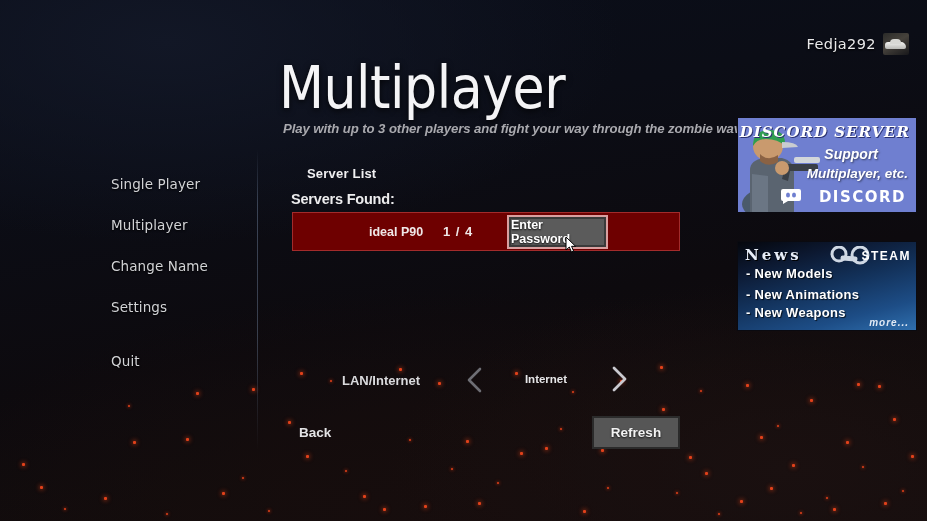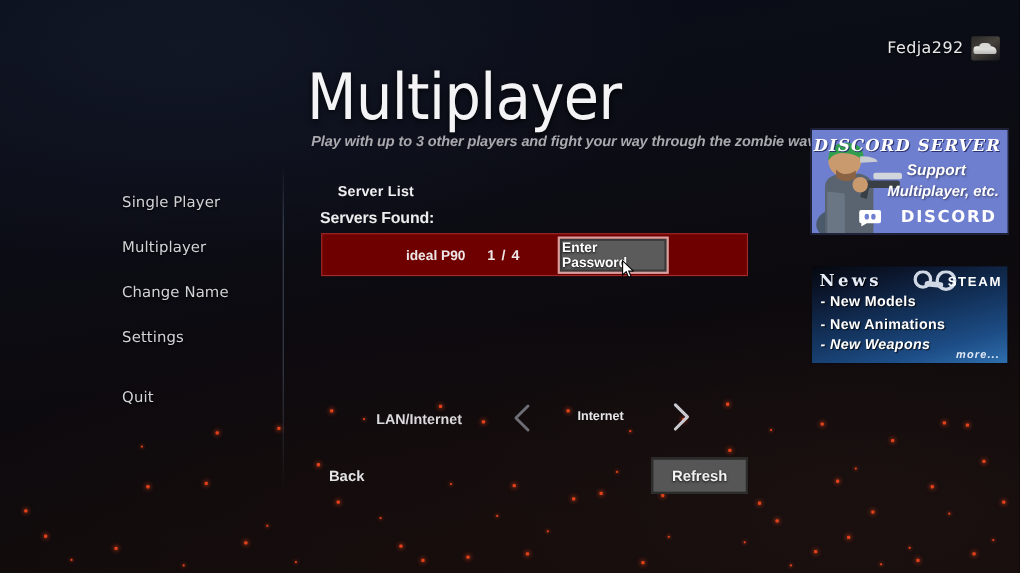--- a/index.html
+++ b/index.html
@@ -83,21 +83,21 @@
   
   #discord-banner{position:absolute;left:737px;top:117px;width:178px;height:94px;
     background:#6f7fd0;border:1px solid #0b0b12;cursor:pointer;overflow:hidden;}
   #dc-title{position:absolute;right:6px;top:5px;color:#ffffff;font-size:15px;font-weight:bold;
     font-style:italic;letter-spacing:1px;font-family:"DejaVu Serif",serif;
     text-shadow:1px 1px 0 #2b3270;}
   #dc-l1{position:absolute;right:38px;top:28px;color:#fff;font-size:14px;font-weight:bold;
     font-style:italic;text-shadow:1px 1px 2px rgba(0,0,0,.5);}
   #dc-l2{position:absolute;right:8px;top:48px;color:#fff;font-size:13.5px;font-weight:bold;
     font-style:italic;text-shadow:1px 1px 2px rgba(0,0,0,.5);}
-  #dc-brand{position:absolute;right:10px;bottom:6px;display:flex;align-items:flex-end;gap:18px;padding-left:45px;}
+  #dc-brand{position:absolute;right:10px;bottom:6px;display:flex;align-items:flex-start;gap:18px;padding-left:45px;}
   #dc-word{color:#fff;font-size:15px;font-weight:bold;letter-spacing:1.5px;
     font-family:"DejaVu Sans",sans-serif;}
   #dc-char{position:absolute;left:0;top:6px;width:86px;height:88px;}
 
   #news-banner{position:absolute;left:737px;top:241px;width:178px;height:88px;
     border:1px solid #0a0a10;cursor:pointer;overflow:hidden;
     background:linear-gradient(165deg,#05070d 0%,#0c1830 22%,#123058 48%,#1d4d86 78%,#2f6fae 100%);}
   #nw-news{position:absolute;left:7px;top:4px;color:#e8eef8;font-size:15px;font-weight:bold;
     letter-spacing:3px;font-family:"DejaVu Serif",serif;text-shadow:1px 1px 0 #000;}
   #nw-steam{position:absolute;right:5px;top:7px;color:#fff;font-size:12px;font-weight:bold;
@@ -251,17 +251,17 @@
   <div id="news-banner">
     <div id="nw-news">News</div>
     <svg style="position:absolute;left:88px;top:4px;" width="46" height="22" viewBox="0 0 46 22">
       <circle cx="13" cy="8" r="7" fill="none" stroke="#cfd8e4" stroke-width="3"></circle>
       <circle cx="34" cy="9" r="8" fill="none" stroke="#cfd8e4" stroke-width="3"></circle>
       <path d="M17 12 L29 13" stroke="#cfd8e4" stroke-width="5" stroke-linecap="round"></path>
     </svg>
     <div id="nw-steam">STEAM</div>
     <div class="nw-line" style="top:24px;">- New Models</div>
     <div class="nw-line" style="top:45px;">- New Animations</div>
-    <div class="nw-line" style="top:63px;font-style:italic;">- New Weapons</div>
+    <div class="nw-line" style="top:63px;">- New Weapons</div>
     <div id="nw-more">more...</div>
   </div>
 
 </div>
 
 </body></html>

